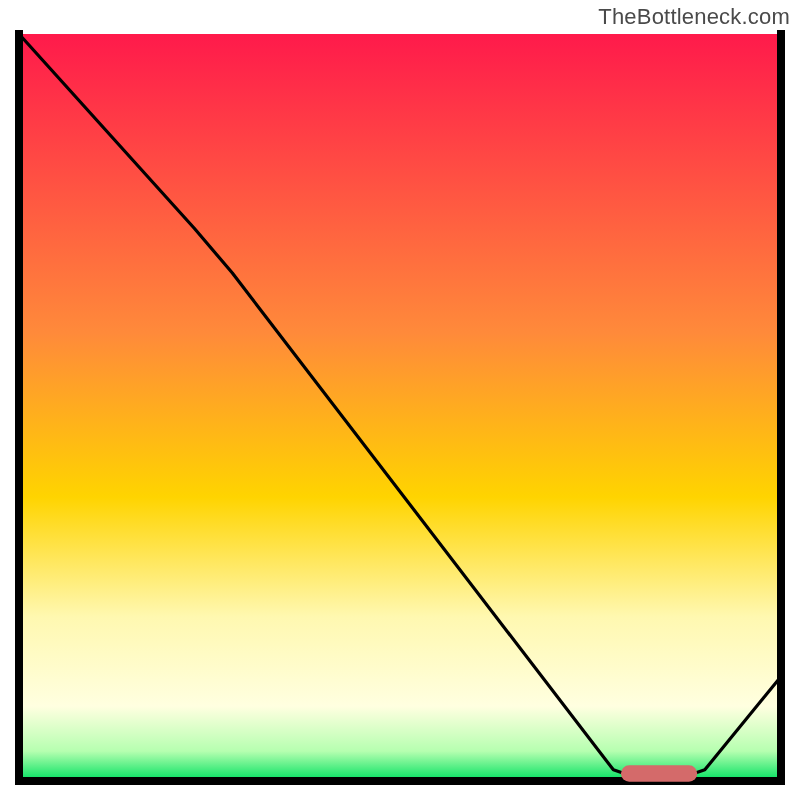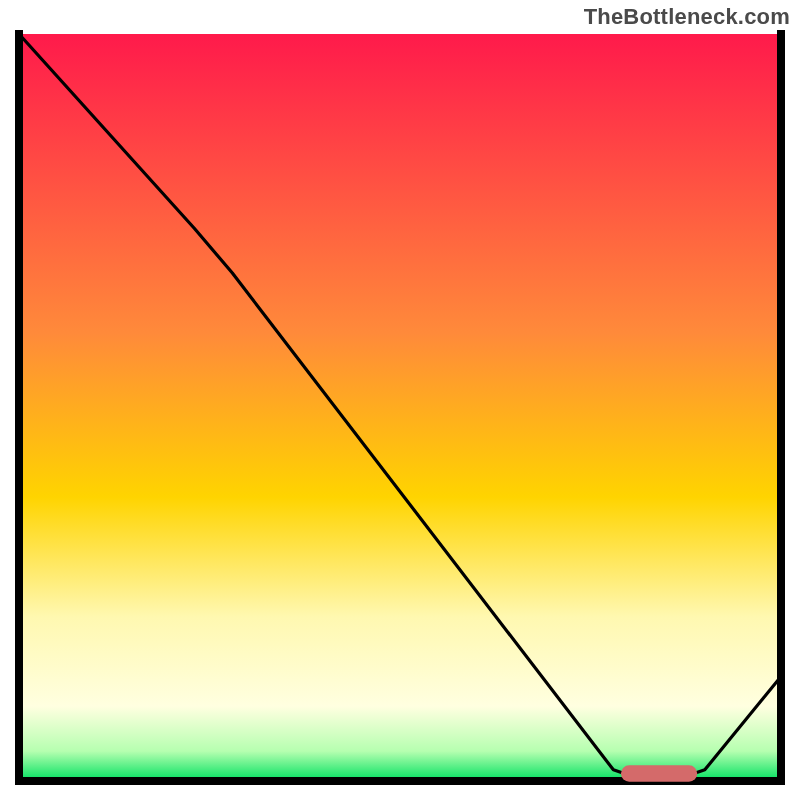--- a/index.html
+++ b/index.html
@@ -14,21 +14,21 @@
     position: relative;
     width: 800px;
     height: 800px;
   }
   .watermark {
     position: absolute;
     top: 4px;
     right: 10px;
     font-family: Arial, Helvetica, sans-serif;
     font-size: 22px;
-    font-weight: 700;
+    font-weight: 400;
     color: #4a4a4a;
     letter-spacing: 0.2px;
     z-index: 10;
   }
   svg {
     display: block;
   }
 </style>
 </head>
 <body>

